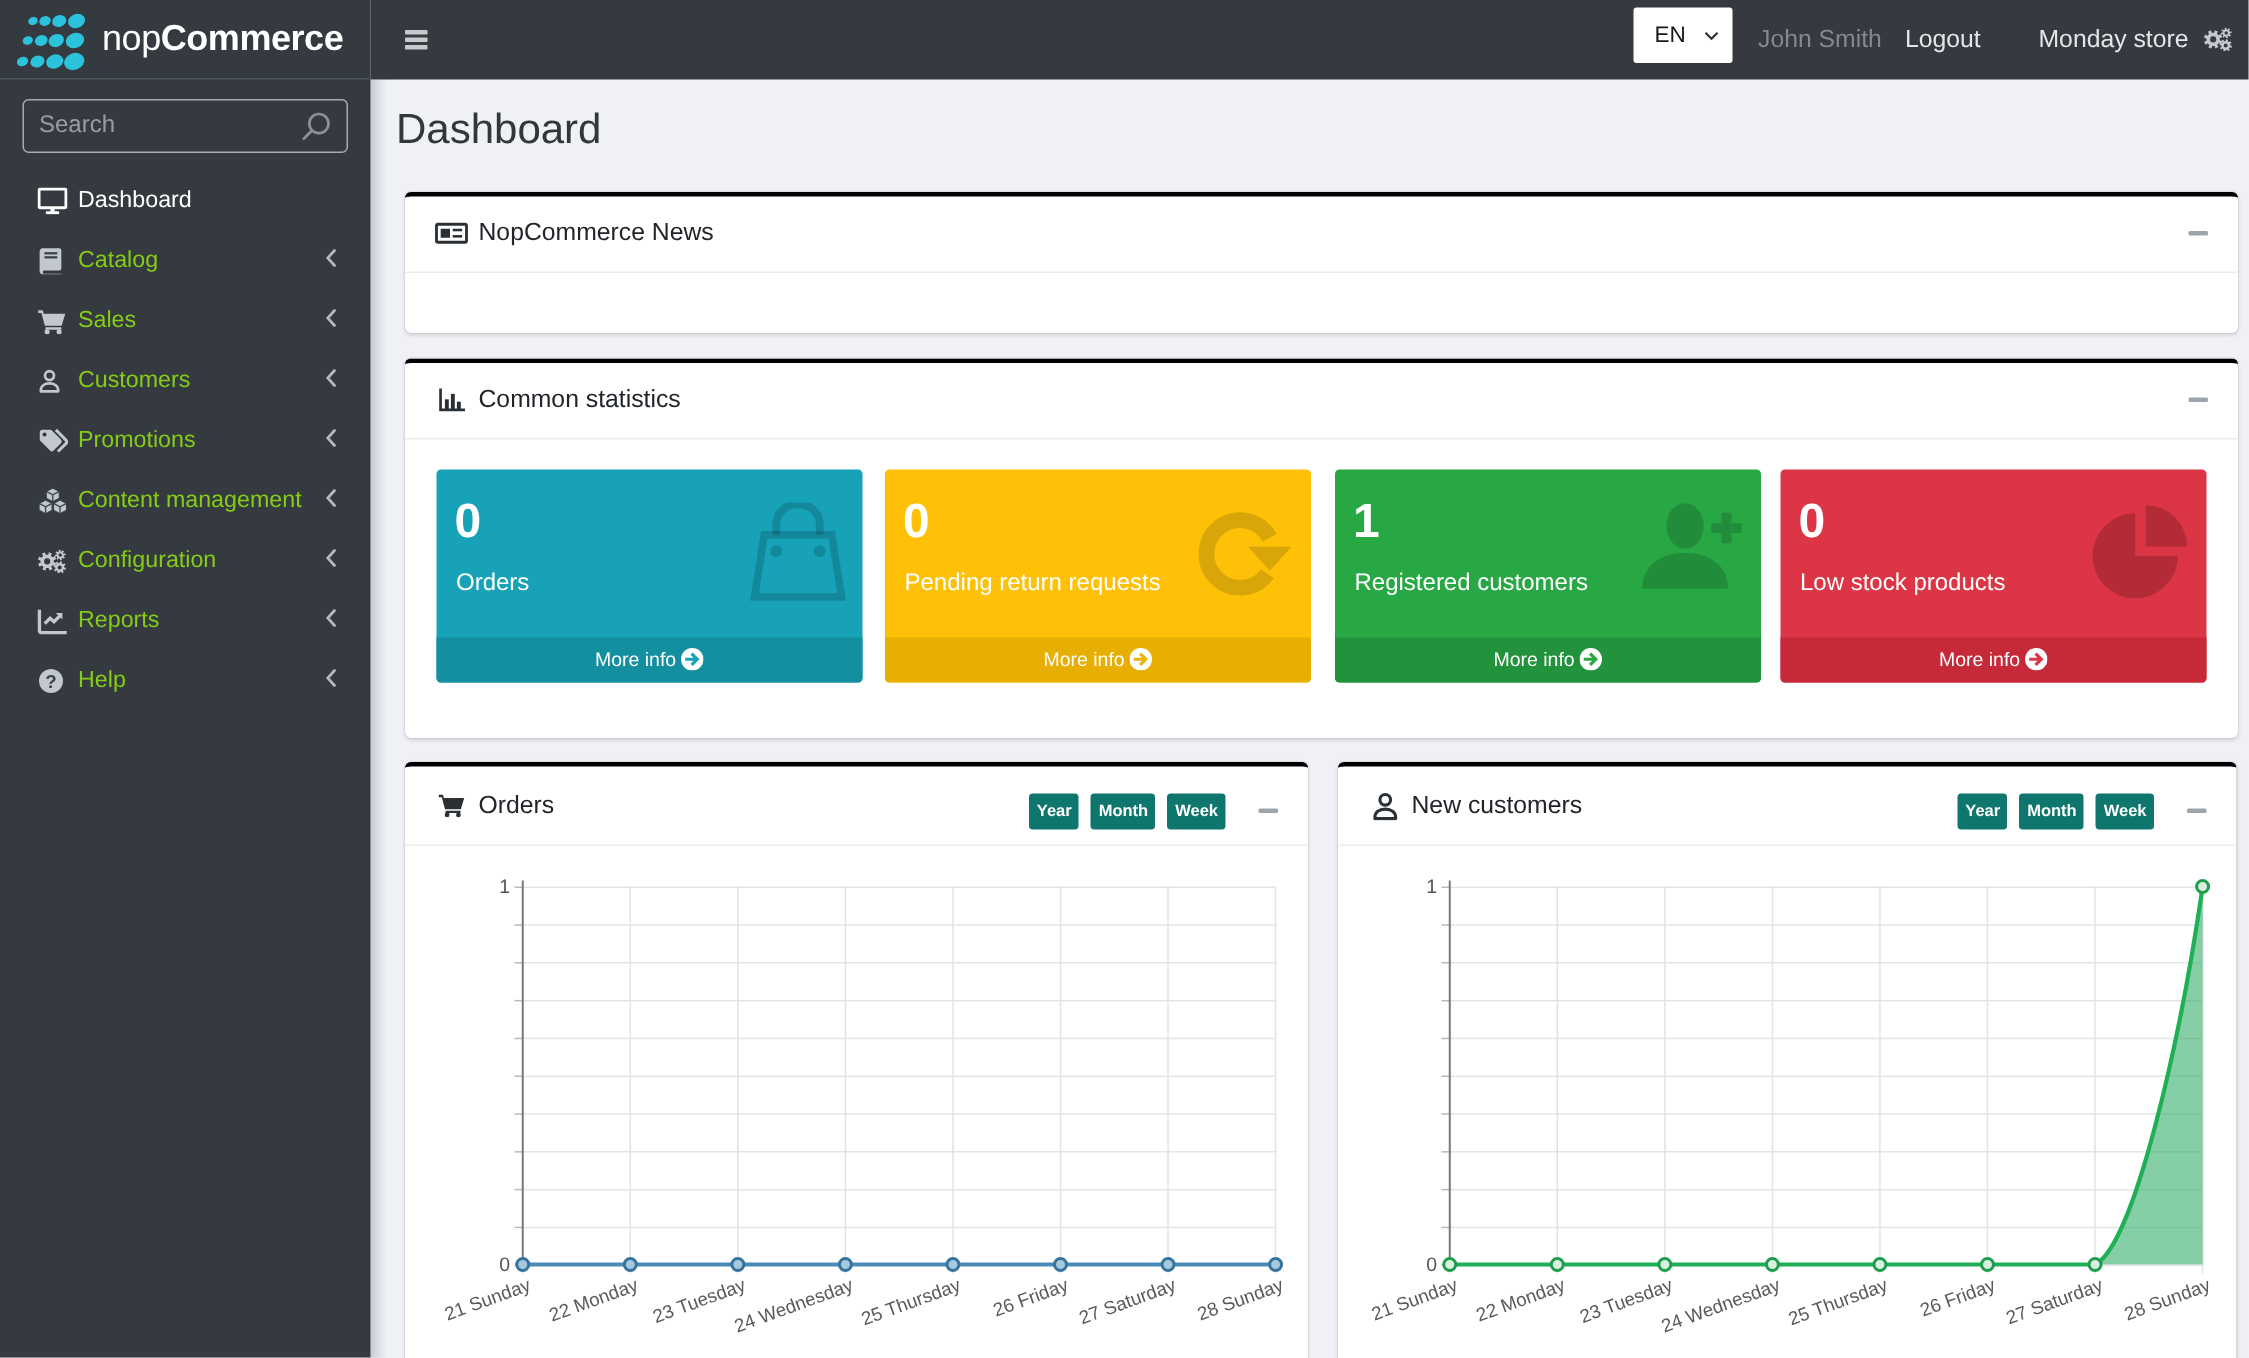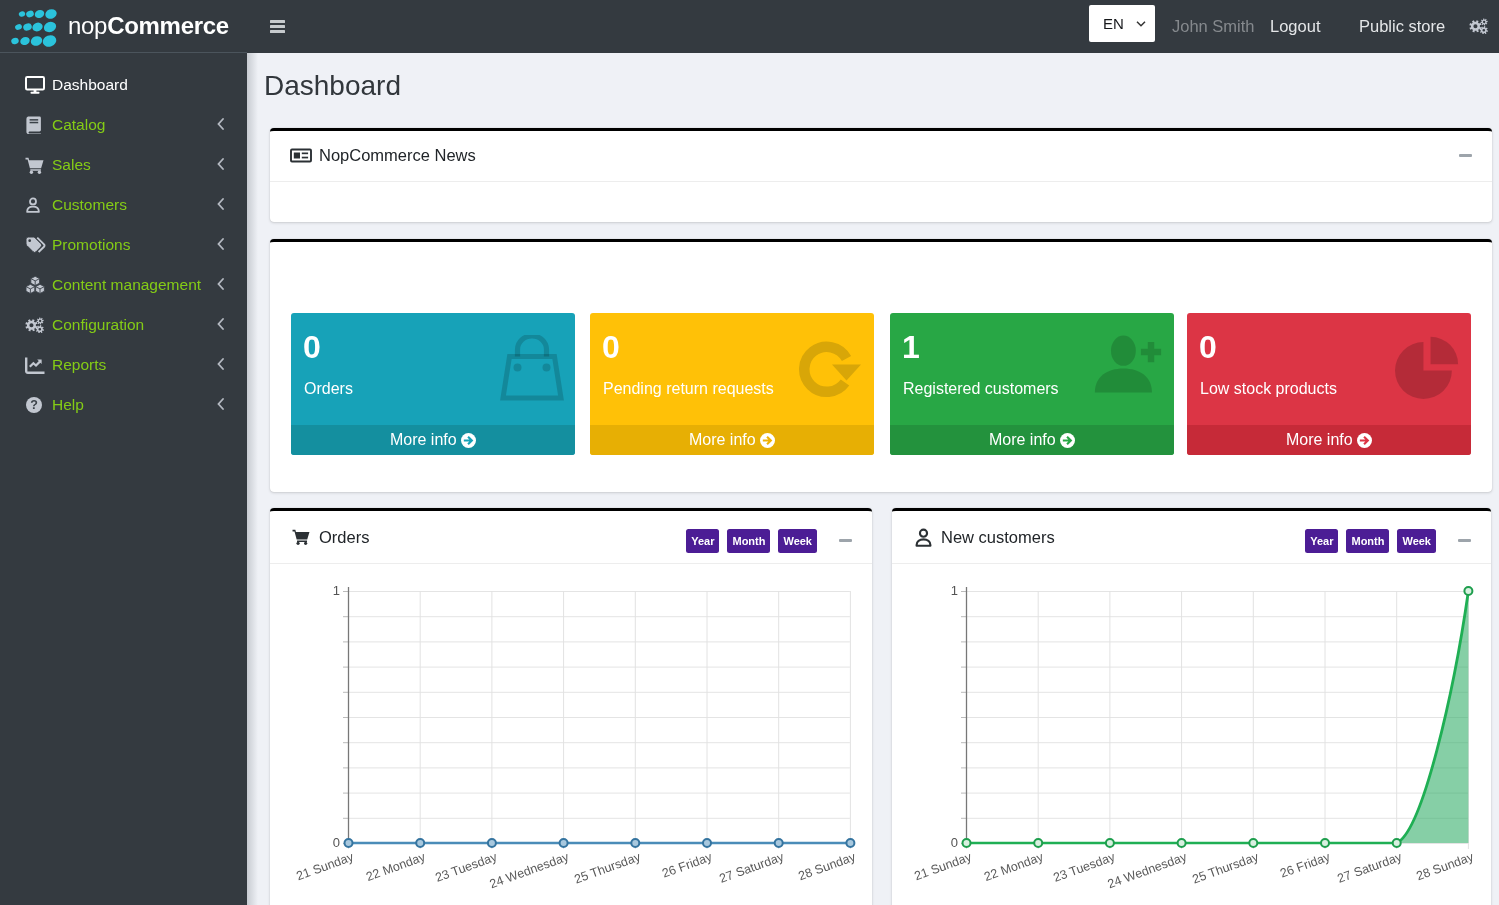--- a/index.html
+++ b/index.html
@@ -20,46 +20,53 @@
 .nv { position:absolute; top:0; line-height:53px; color:#e4e6e8; font-size:16.5px; }
 .sel { position:absolute; left:842px; top:5px; width:66px; height:37px; background:#fff; border-radius:2px; color:#16181b; font-size:15px; display:flex; align-items:center; padding:0 9px 0 14px; }
 .sel .st { flex:1; }
 .gray { color:#85898d; }
 .h1 { position:absolute; left:264px; top:70px; font-size:28px; color:#32373c; }
 .card { position:absolute; background:#fff; border-top:3px solid #000000; border-radius:4px; box-shadow:0 0 1px rgba(0,0,0,.22), 0 1px 3px rgba(0,0,0,.14); }
 .chead { height:50.5px; border-bottom:1px solid #ededed; display:flex; align-items:center; padding:0 20px; font-size:16.5px; color:#212529; }
 .chead .hico { width:22px; margin-right:7px; display:inline-flex; justify-content:center; }
 .minus { width:13px; height:3px; background:#9da4ab; border-radius:1px; }
 .chead2 { height:53px; }
-.cbtn { background:#4c1d95; color:#fff; font-size:11px; font-weight:bold; border-radius:2.5px; padding:4px 5px; margin-left:8px; margin-top:7px; line-height:16px; }
+.cbtn { background:#0f766e; color:#fff; font-size:11px; font-weight:bold; border-radius:2.5px; padding:4px 5px; margin-left:8px; margin-top:7px; line-height:16px; }
 .sbox { position:absolute; top:71px; width:284px; height:142px; border-radius:3px; color:#fff; }
 .sbnum { position:absolute; left:12px; top:16px; font-size:32px; font-weight:bold; }
 .sblab { position:absolute; left:13px; top:67px; font-size:16px; }
 .sbicon { position:absolute; right:11px; top:22px; }
-.sbfoot { position:absolute; left:0; right:0; bottom:0; height:30px; border-radius:0 0 3px 3px; text-align:center; font-size:16px; line-height:29px; }
+.sbfoot { position:absolute; left:0; right:0; bottom:0; height:30px; border-radius:0 0 3px 3px; text-align:center; font-size:13px; line-height:29px; }
 </style></head>
 <body>
 <div class="sidebar">
   <div class="brand">
       <svg width="60" height="46" viewBox="0 0 60 46">
         <ellipse cx="20" cy="11.0" rx="3.248" ry="2.61" transform="rotate(-20 20 11.0)" fill="#2bc3dc"></ellipse>
         <ellipse cx="28" cy="11.0" rx="3.9200000000000004" ry="3.15" transform="rotate(-20 28 11.0)" fill="#2bc3dc"></ellipse>
         <ellipse cx="37.5" cy="11.0" rx="4.816" ry="3.87" transform="rotate(-20 37.5 11.0)" fill="#2bc3dc"></ellipse>
         <ellipse cx="49" cy="11.0" rx="5.824000000000001" ry="4.680000000000001" transform="rotate(-20 49 11.0)" fill="#2bc3dc"></ellipse>
         <ellipse cx="16.5" cy="24.0" rx="3.4720000000000004" ry="2.79" transform="rotate(-20 16.5 24.0)" fill="#2bc3dc"></ellipse>
         <ellipse cx="25.5" cy="24.0" rx="4.368" ry="3.51" transform="rotate(-20 25.5 24.0)" fill="#2bc3dc"></ellipse>
         <ellipse cx="35.5" cy="24.0" rx="5.264000000000001" ry="4.23" transform="rotate(-20 35.5 24.0)" fill="#2bc3dc"></ellipse>
         <ellipse cx="48" cy="24.0" rx="6.272" ry="5.04" transform="rotate(-20 48 24.0)" fill="#2bc3dc"></ellipse>
         <ellipse cx="13" cy="38.0" rx="3.8080000000000003" ry="3.06" transform="rotate(-20 13 38.0)" fill="#2bc3dc"></ellipse>
         <ellipse cx="23" cy="38.0" rx="4.816" ry="3.87" transform="rotate(-20 23 38.0)" fill="#2bc3dc"></ellipse>
         <ellipse cx="34.5" cy="38.0" rx="5.824000000000001" ry="4.680000000000001" transform="rotate(-20 34.5 38.0)" fill="#2bc3dc"></ellipse>
         <ellipse cx="47.5" cy="38.0" rx="6.944000000000001" ry="5.58" transform="rotate(-20 47.5 38.0)" fill="#2bc3dc"></ellipse>
       </svg>
       <div class="brandtext">nop<b>Commerce</b></div>
     </div>
+  <div class="search">
+      <span>Search</span>
+      <svg width="20" height="20" viewBox="0 0 20 20">
+        <circle cx="11.6" cy="8.4" r="6.4" fill="none" stroke="#8a9096" stroke-width="1.8"></circle>
+        <line x1="6.8" y1="13.2" x2="1.5" y2="18.5" stroke="#8a9096" stroke-width="1.8" stroke-linecap="round"></line>
+      </svg>
+    </div>
   <div style="margin-top:12px">
       <div class="mitem active">
         <span class="mico">
           <svg width="20" height="18" viewBox="0 0 20 18">
             <rect x="1" y="1" width="18" height="12.5" rx="1.2" fill="none" stroke="#fff" stroke-width="2"></rect>
             <rect x="8.6" y="13.5" width="2.8" height="2.6" fill="#fff"></rect>
             <rect x="5.5" y="15.8" width="9" height="2" rx="0.8" fill="#fff"></rect>
           </svg>
         </span>
         <span class="mlab">Dashboard</span>
@@ -178,21 +185,21 @@
       <div></div>
     </div>
   <div class="sel">
       <span class="st">EN</span>
       <svg width="10" height="6" viewBox="0 0 10 6">
         <path d="M1 0.8 l4 4 4-4" fill="none" stroke="#333" stroke-width="1.5"></path>
       </svg>
     </div>
   <div class="nv gray" style="left:925px">John Smith</div>
   <div class="nv" style="left:1023px">Logout</div>
-  <div class="nv" style="left:1112px">Public store</div>
+  <div class="nv" style="left:1112px">Monday store</div>
   <div class="nv" style="left:1222px;top:18px;line-height:normal"><svg width="20" height="16" viewBox="0 0 22 18">
         <path d="M13.89 10.55 L13.00 12.91 L11.29 12.06 L10.03 13.40 L10.98 15.06 L8.69 16.09 L8.08 14.29 L6.25 14.34 L5.75 16.19 L3.39 15.30 L4.24 13.59 L2.90 12.33 L1.24 13.28 L0.21 10.99 L2.01 10.38 L1.96 8.55 L0.11 8.05 L1.00 5.69 L2.71 6.54 L3.97 5.20 L3.02 3.54 L5.31 2.51 L5.92 4.31 L7.75 4.26 L8.25 2.41 L10.61 3.30 L9.76 5.01 L11.10 6.27 L12.76 5.32 L13.79 7.61 L11.99 8.22 L12.04 10.05 Z M9.30 9.30 A2.3 2.3 0 1 0 4.70 9.30 A2.3 2.3 0 1 0 9.30 9.30 Z" fill="#c2c7d0" fill-rule="evenodd"></path>
         <path d="M20.40 6.24 L19.55 7.40 L18.66 6.59 L17.80 7.11 L18.12 8.28 L16.70 8.50 L16.64 7.30 L15.66 7.06 L15.06 8.10 L13.90 7.25 L14.71 6.36 L14.19 5.50 L13.02 5.82 L12.80 4.40 L14.00 4.34 L14.24 3.36 L13.20 2.76 L14.05 1.60 L14.94 2.41 L15.80 1.89 L15.48 0.72 L16.90 0.50 L16.96 1.70 L17.94 1.94 L18.54 0.90 L19.70 1.75 L18.89 2.64 L19.41 3.50 L20.58 3.18 L20.80 4.60 L19.60 4.66 L19.36 5.64 Z M18.10 4.50 A1.3 1.3 0 1 0 15.50 4.50 A1.3 1.3 0 1 0 18.10 4.50 Z" fill="#c2c7d0" fill-rule="evenodd"></path>
         <path d="M21.09 14.03 L20.71 15.68 L19.47 15.26 L18.76 16.25 L19.55 17.29 L18.12 18.17 L17.54 17.00 L16.34 17.20 L16.17 18.49 L14.52 18.11 L14.94 16.87 L13.95 16.16 L12.91 16.95 L12.03 15.52 L13.20 14.94 L13.00 13.74 L11.71 13.57 L12.09 11.92 L13.33 12.34 L14.04 11.35 L13.25 10.31 L14.68 9.43 L15.26 10.60 L16.46 10.40 L16.63 9.11 L18.28 9.49 L17.86 10.73 L18.85 11.44 L19.89 10.65 L20.77 12.08 L19.60 12.66 L19.80 13.86 Z M17.90 13.80 A1.5 1.5 0 1 0 14.90 13.80 A1.5 1.5 0 1 0 17.90 13.80 Z" fill="#c2c7d0" fill-rule="evenodd"></path>
       </svg></div>
 </div>
 <div style="position:absolute;left:247px;top:53px;width:11px;height:852px;background:linear-gradient(to right, rgba(60,70,80,0.22), rgba(60,70,80,0));"></div>
 <div class="h1">Dashboard</div>
 
 <div class="card" style="left:270px;top:128px;width:1222px;height:94px">
@@ -200,20 +207,28 @@
         <svg width="22" height="17" viewBox="0 0 22 17">
           <rect x="1" y="2.5" width="20" height="12" rx="1" fill="none" stroke="#2b3034" stroke-width="1.9"></rect>
           <rect x="3.8" y="5.5" width="6.2" height="6" fill="#2b3034"></rect>
           <rect x="11.8" y="5.5" width="6.3" height="1.7" fill="#2b3034"></rect>
           <rect x="11.8" y="9.7" width="6.3" height="1.7" fill="#2b3034"></rect>
         </svg>
       </span>NopCommerce News<span style="flex:1"></span><span class="minus"></span></div>
 </div>
 
 <div class="card" style="left:270px;top:239px;width:1222px;height:253px">
+  <div class="chead"><span class="hico">
+        <svg width="19" height="17" viewBox="0 0 19 17">
+          <path d="M1.7 1 V15.3 H18" fill="none" stroke="#2b3034" stroke-width="1.8"></path>
+          <rect x="4.6" y="8.2" width="2.6" height="7.1" fill="#2b3034"></rect>
+          <rect x="8.6" y="4.6" width="2.6" height="10.7" fill="#2b3034"></rect>
+          <rect x="12.6" y="9.8" width="2.6" height="5.5" fill="#2b3034"></rect>
+        </svg>
+      </span>Common statistics<span style="flex:1"></span><span class="minus"></span></div>
   <div class="sbox" style="left:21px;background:#17a2b8">
 <div class="sbnum">0</div>
 <div class="sblab">Orders</div>
 <div class="sbicon"><svg width="64" height="66" viewBox="0 0 64 66">
           <path d="M9.5 21.5 H54.5 L61 63 H3 Z" fill="none" stroke="rgba(0,0,0,0.16)" stroke-width="5"></path>
           <path d="M17.5 21.5 V14.5 a14.5 13.5 0 0 1 29 0 V21.5" fill="none" stroke="rgba(0,0,0,0.16)" stroke-width="5.2"></path>
           <circle cx="17.5" cy="32.5" r="4" fill="rgba(0,0,0,0.16)"></circle>
           <circle cx="46.5" cy="32.5" r="4" fill="rgba(0,0,0,0.16)"></circle>
         </svg></div>
 <div class="sbfoot" style="background:#148f9f">More info <svg width="15" height="15" viewBox="0 0 17 17" style="vertical-align:-2.5px">

